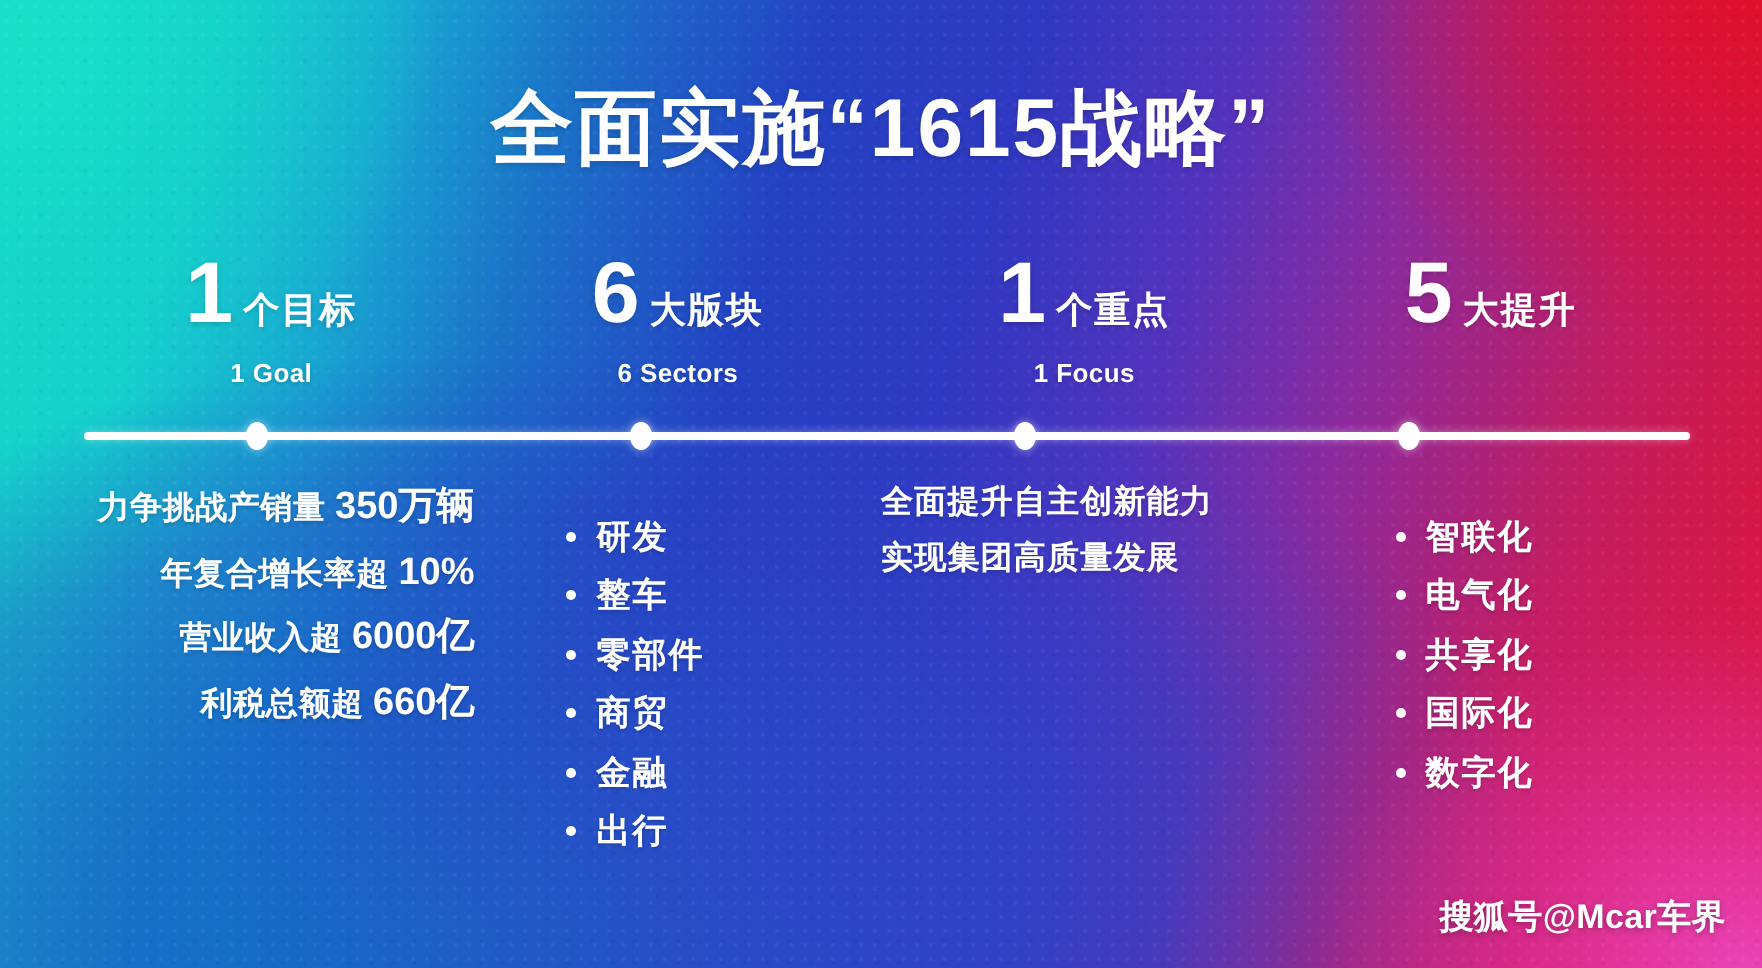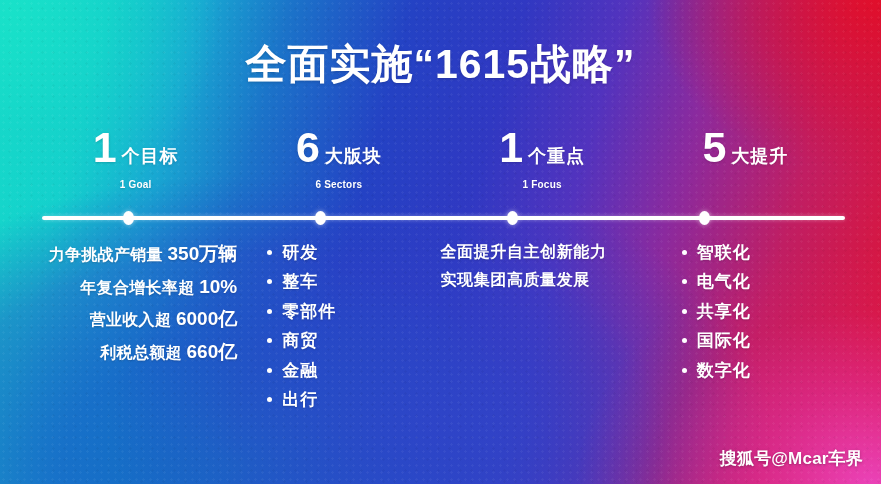--- a/index.html
+++ b/index.html
@@ -122,21 +122,21 @@
     text-shadow: 0 1px 3px rgba(0,0,0,0.16);
   }
   .head-cn {
     font-size: 18px;
     font-weight: 700;
     letter-spacing: 1px;
     text-shadow: 0 1px 3px rgba(0,0,0,0.16);
   }
   .head-en {
     margin-top: 10px;
-    font-size: 10px;
+    font-size: 13px;
     font-weight: 700;
     letter-spacing: 0.2px;
     white-space: nowrap;
     text-shadow: 0 1px 2px rgba(0,0,0,0.16);
   }
   
   .divider {
     position: absolute;
     top: 216px;
     left: 42px;
@@ -180,21 +180,21 @@
     white-space: nowrap;
     letter-spacing: 0.3px;
     text-shadow: 0 1px 2px rgba(0,0,0,0.18);
   }
   .stat-line .big {
     font-size: 19px;
     letter-spacing: 0;
   }
   .bullet-list {
     list-style: none;
-    margin: 0;
+    margin: 16px;
     padding: 0 0 0 30px;
   }
   .bullet-item {
     position: relative;
     font-size: 17px;
     font-weight: 700;
     line-height: 1.73;
     letter-spacing: 1px;
     padding-left: 15px;
     white-space: nowrap;

